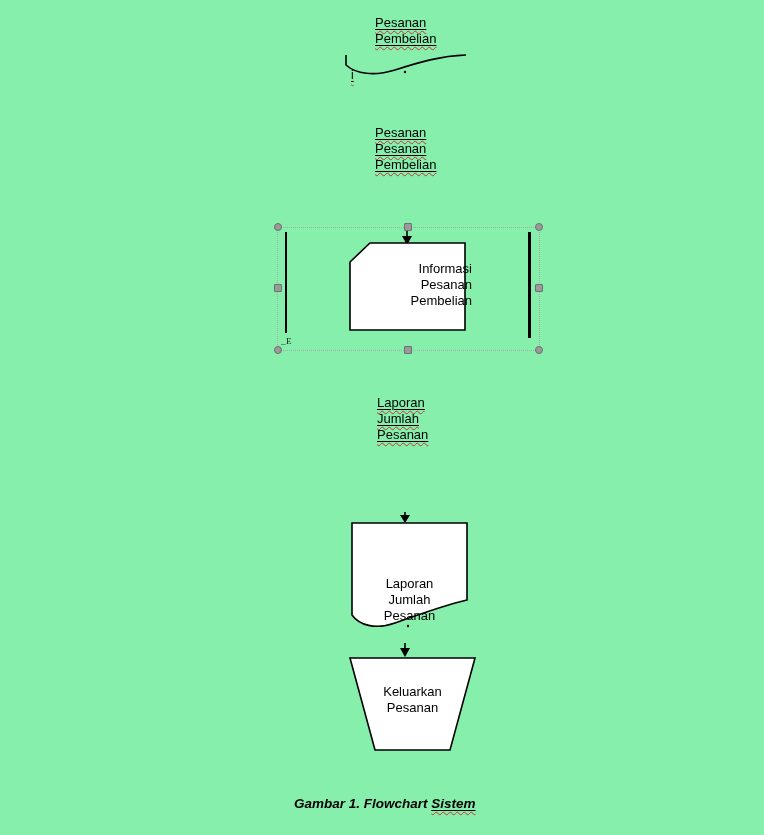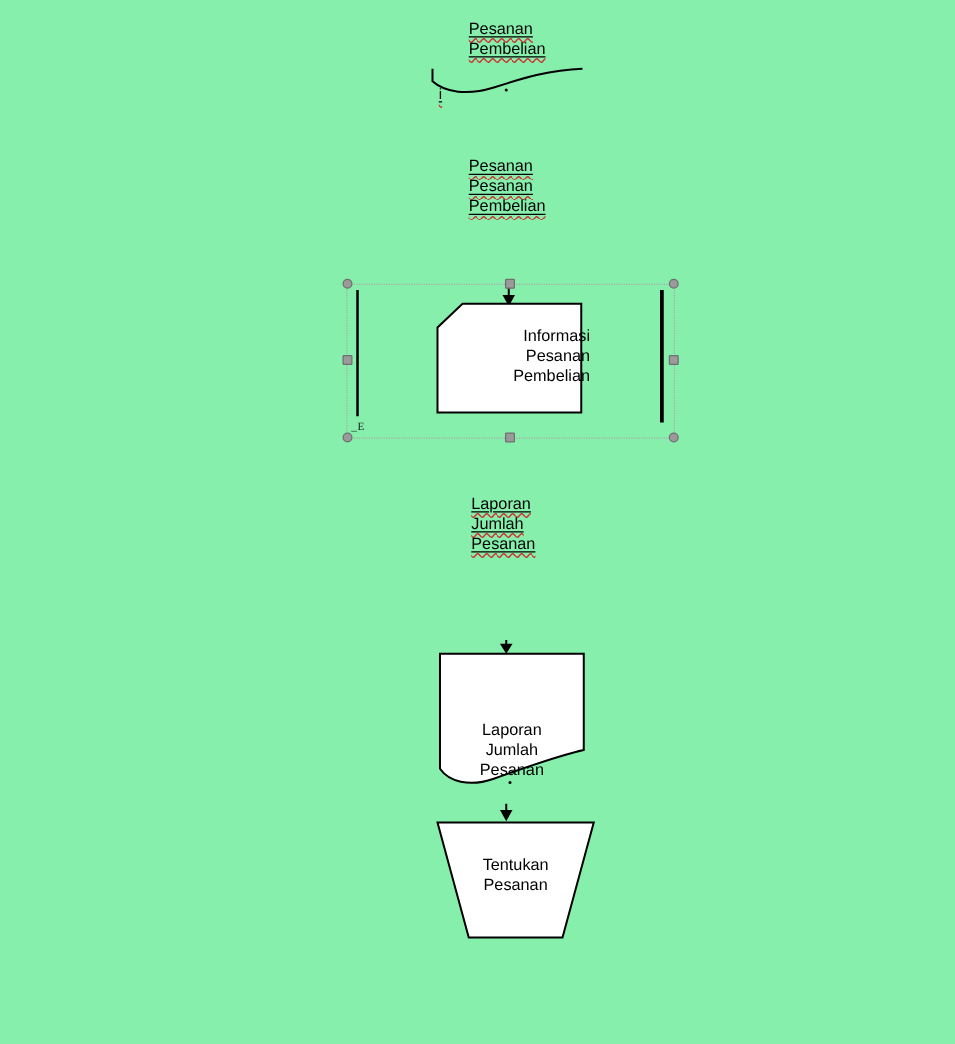--- a/index.html
+++ b/index.html
@@ -114,18 +114,21 @@
     <div>Jumlah</div>
     <div>Pesanan</div>
   </div>
 
   <svg class="abs" style="left:345px;top:642px;" width="140" height="112" viewBox="0 0 140 112">
     <path d="M60,1 L60,7" stroke="#000" stroke-width="1.6"></path>
     <polygon points="55,6 65,6 60,15" fill="#000"></polygon>
     <polygon points="5,16 130,16 105,108 30,108" fill="#ffffff" stroke="#000" stroke-width="1.6"></polygon>
   </svg>
   <div class="abs shape-text" style="left:355px;top:684px;width:115px;">
-    <div>Tentukan</div>
+    <div>Keluarkan</div>
     <div>Pesanan</div>
   </div>
 
+  <div class="abs caption" style="left:294px;top:796px;">
+    <span>Gambar 1. Flowchart </span><span class="misspell"><span class="u-solid">Sistem</span></span>
+  </div>
 
 </div>
 
 </body></html>

